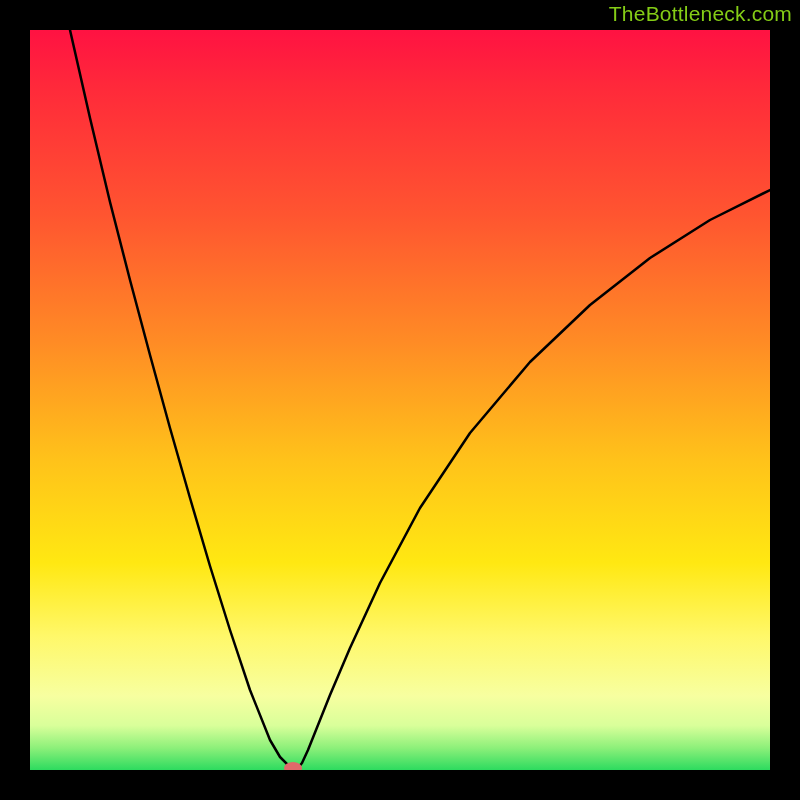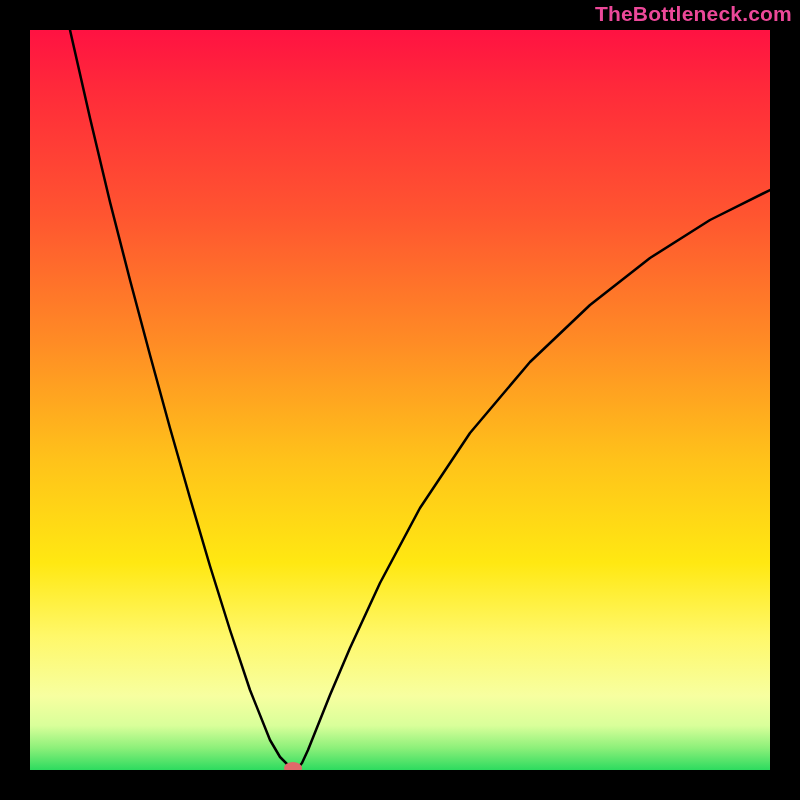--- a/index.html
+++ b/index.html
@@ -13,23 +13,23 @@
   .outer-frame {
     width: 800px;
     height: 800px;
     background: #000000;
     position: relative;
   }
   .watermark {
     position: absolute;
     top: 2px;
     right: 8px;
-    color: #ec4899;
+    color: #84cc16;
     font-size: 21px;
-    font-weight: bold;
+    font-weight: normal;
     letter-spacing: 0.2px;
     z-index: 10;
   }
   .plot-area {
     position: absolute;
     left: 30px;
     top: 30px;
     width: 740px;
     height: 740px;
     overflow: hidden;

